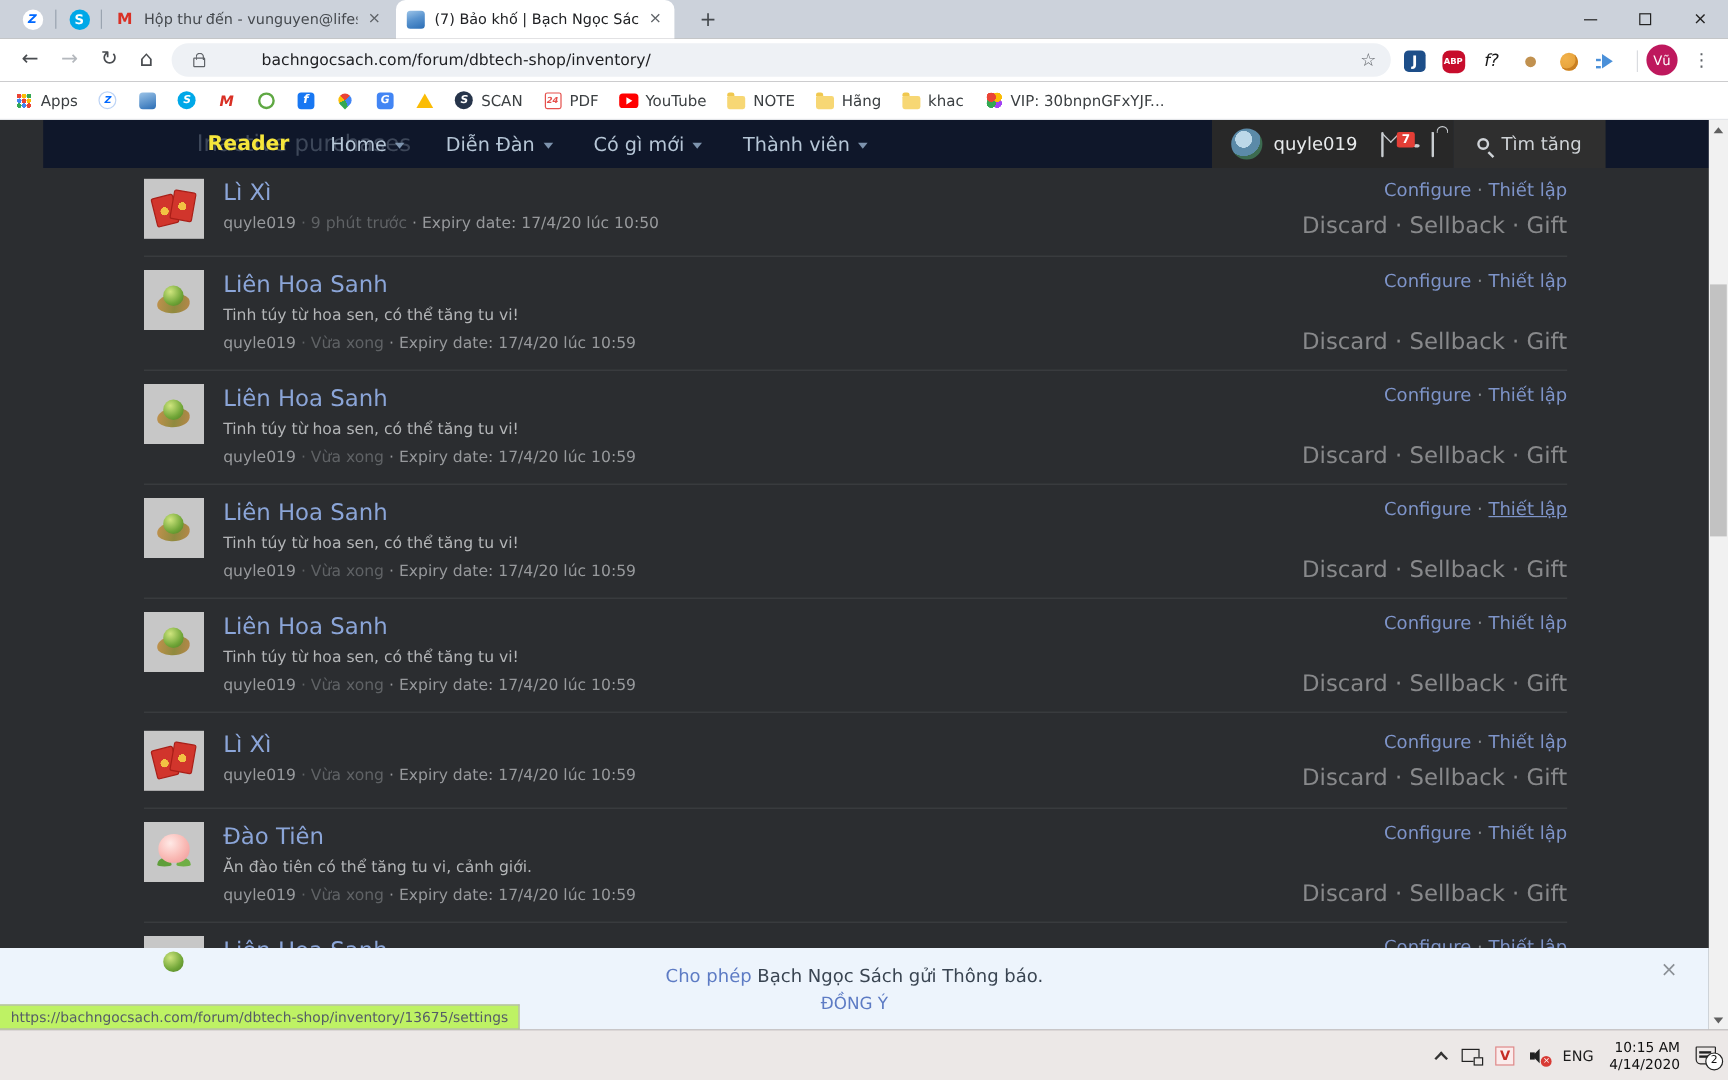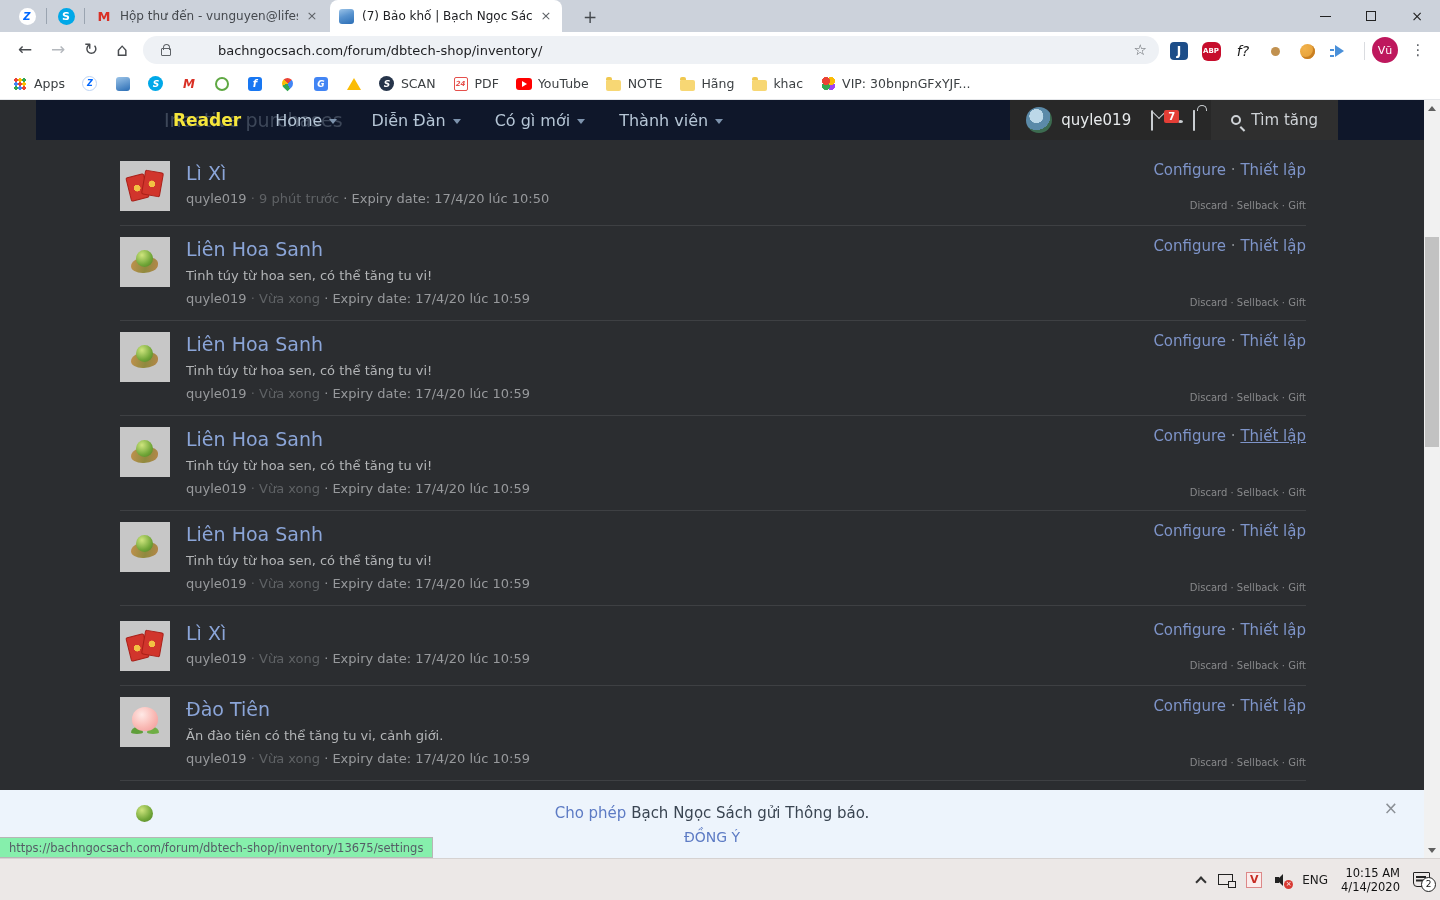--- a/index.html
+++ b/index.html
@@ -105,34 +105,34 @@
   .basket { position:relative; width:17px; height:11px; margin-top:5px; border:1.5px solid #c9cdd1; border-radius:2px 2px 4px 4px;
     background:linear-gradient(90deg,transparent 22%,#c9cdd1 22% 30%,transparent 30% 62%,#c9cdd1 62% 70%,transparent 70%); }
   .basket::before { content:''; position:absolute; left:3px; top:-6px; width:8px; height:5px; border:1.5px solid #c9cdd1; border-bottom:none; border-radius:5px 5px 0 0; }
   #search-panel { background:#2f2f2f; display:flex; align-items:center; gap:10px; padding:0 20px; }
   .mag { position:relative; width:10px; height:10px; border:2px solid #cfd3d7; border-radius:50%; }
   .mag::after { content:''; position:absolute; left:8px; top:9px; width:6px; height:2px; background:#cfd3d7; transform:rotate(45deg); transform-origin:0 0; }
   #search-label { color:#cfd3d7; font-size:15px; }
 
   
   #content { position:absolute; left:0; top:140px; width:1424px; height:718px; background:#2b2d30; overflow:hidden; }
-  #inventory { margin-left:120px; width:1186px;margin-top:12px; }
+  #inventory { margin-left:120px; width:1186px; }
   .row { display:flex; padding:11px 0 12px; border-bottom:1px solid #3e4043; }
   .row.nodesc { padding:15px 0 14px; }
   .row.first { padding-top:9px; }
   .tile { width:50px; height:50px; background:#c7c7c7; margin-right:16px; flex:0 0 auto; display:flex; align-items:center; justify-content:center; }
   .main { flex:1 1 auto; min-width:0; }
   .title { font-size:19px; color:#8ba5d8; line-height:24px; display:inline-block; }
   .desc { font-size:13px; color:#b3b5b7; line-height:18px; margin-top:6px; }
   .meta { font-size:13px; line-height:18px; margin-top:5px; color:#97999c; }
   .meta .dim { color:#5f6265; }
   .side { width:230px; flex:0 0 auto; display:flex; flex-direction:column; justify-content:space-between; align-items:flex-end; }
   .cfg { font-size:15px; color:#8a8f94; }
   .cfg a { color:#7e94c9; }
-  .acts { font-size:10px; color:#88898b; }
+  .acts { font-size:19px; color:#88898b; }
 
   
   .art { position:relative; display:block; }
   .art-red-envelopes { width:36px; height:32px; }
   .art-red-envelopes::before, .art-red-envelopes::after { content:''; position:absolute; width:17px; height:23px; background:#d1352c; border:1px solid #a91f18; border-radius:2px;
     background-image:radial-gradient(circle 3.5px at 8px 12px,#f2c243 95%,transparent); }
   .art-red-envelopes::before { left:1px; top:5px; transform:rotate(-14deg); }
   .art-red-envelopes::after { right:1px; top:1px; transform:rotate(10deg); }
   .art-lotus { width:30px; height:30px; }
   .art-lotus::before { content:''; position:absolute; left:6px; top:3px; width:17px; height:17px; border-radius:50%; background:radial-gradient(circle at 35% 30%,#cfe57e,#71a638 60%,#4c7b22); z-index:2; }
@@ -150,21 +150,21 @@
 
   
   #scrollbar { position:absolute; left:1424px; top:100px; width:16px; height:758px; background:#f1f1f1; }
   .sb-arrow { position:absolute; left:0; width:16px; height:16px; display:flex; align-items:center; justify-content:center; }
   .sb-up { top:0; } .sb-down { bottom:0; }
   .tri-up { width:0; height:0; border-left:4px solid transparent; border-right:4px solid transparent; border-bottom:5px solid #606060; }
   .tri-down { width:0; height:0; border-left:4px solid transparent; border-right:4px solid transparent; border-top:5px solid #606060; }
   #sb-thumb { position:absolute; left:1px; top:137px; width:14px; height:210px; background:#c2c2c2; }
 
   
-  #status-tip { position:absolute; left:0; top:837px; height:21px; background:#86efac; border:1px solid #b6b6b6; border-left:none; display:flex; align-items:center; padding:0 9px; font-size:11.5px; color:#555d66; white-space:nowrap; z-index:5; }
+  #status-tip { position:absolute; left:0; top:837px; height:21px; background:#bef264; border:1px solid #b6b6b6; border-left:none; display:flex; align-items:center; padding:0 9px; font-size:11.5px; color:#555d66; white-space:nowrap; z-index:5; }
 
   
   #taskbar { position:absolute; left:0; top:858px; width:1440px; height:42px; background:#ece8e7; border-top:1px solid #d6d2d1; display:flex; align-items:stretch; }
   .tb-btn { position:relative; width:47px; display:flex; align-items:center; justify-content:center; }
   .tb-btn.running::after { content:''; position:absolute; left:4px; bottom:0; width:39px; height:2px; background:#0c7cd5; }
   .tb-btn.active { background:#fbf9f8; }
   .tb-start i { width:15px; height:15px; display:block; background:
     linear-gradient(#111,#111) 0 0/7px 7px no-repeat,
     linear-gradient(#111,#111) 8px 0/7px 7px no-repeat,
     linear-gradient(#111,#111) 0 8px/7px 7px no-repeat,

